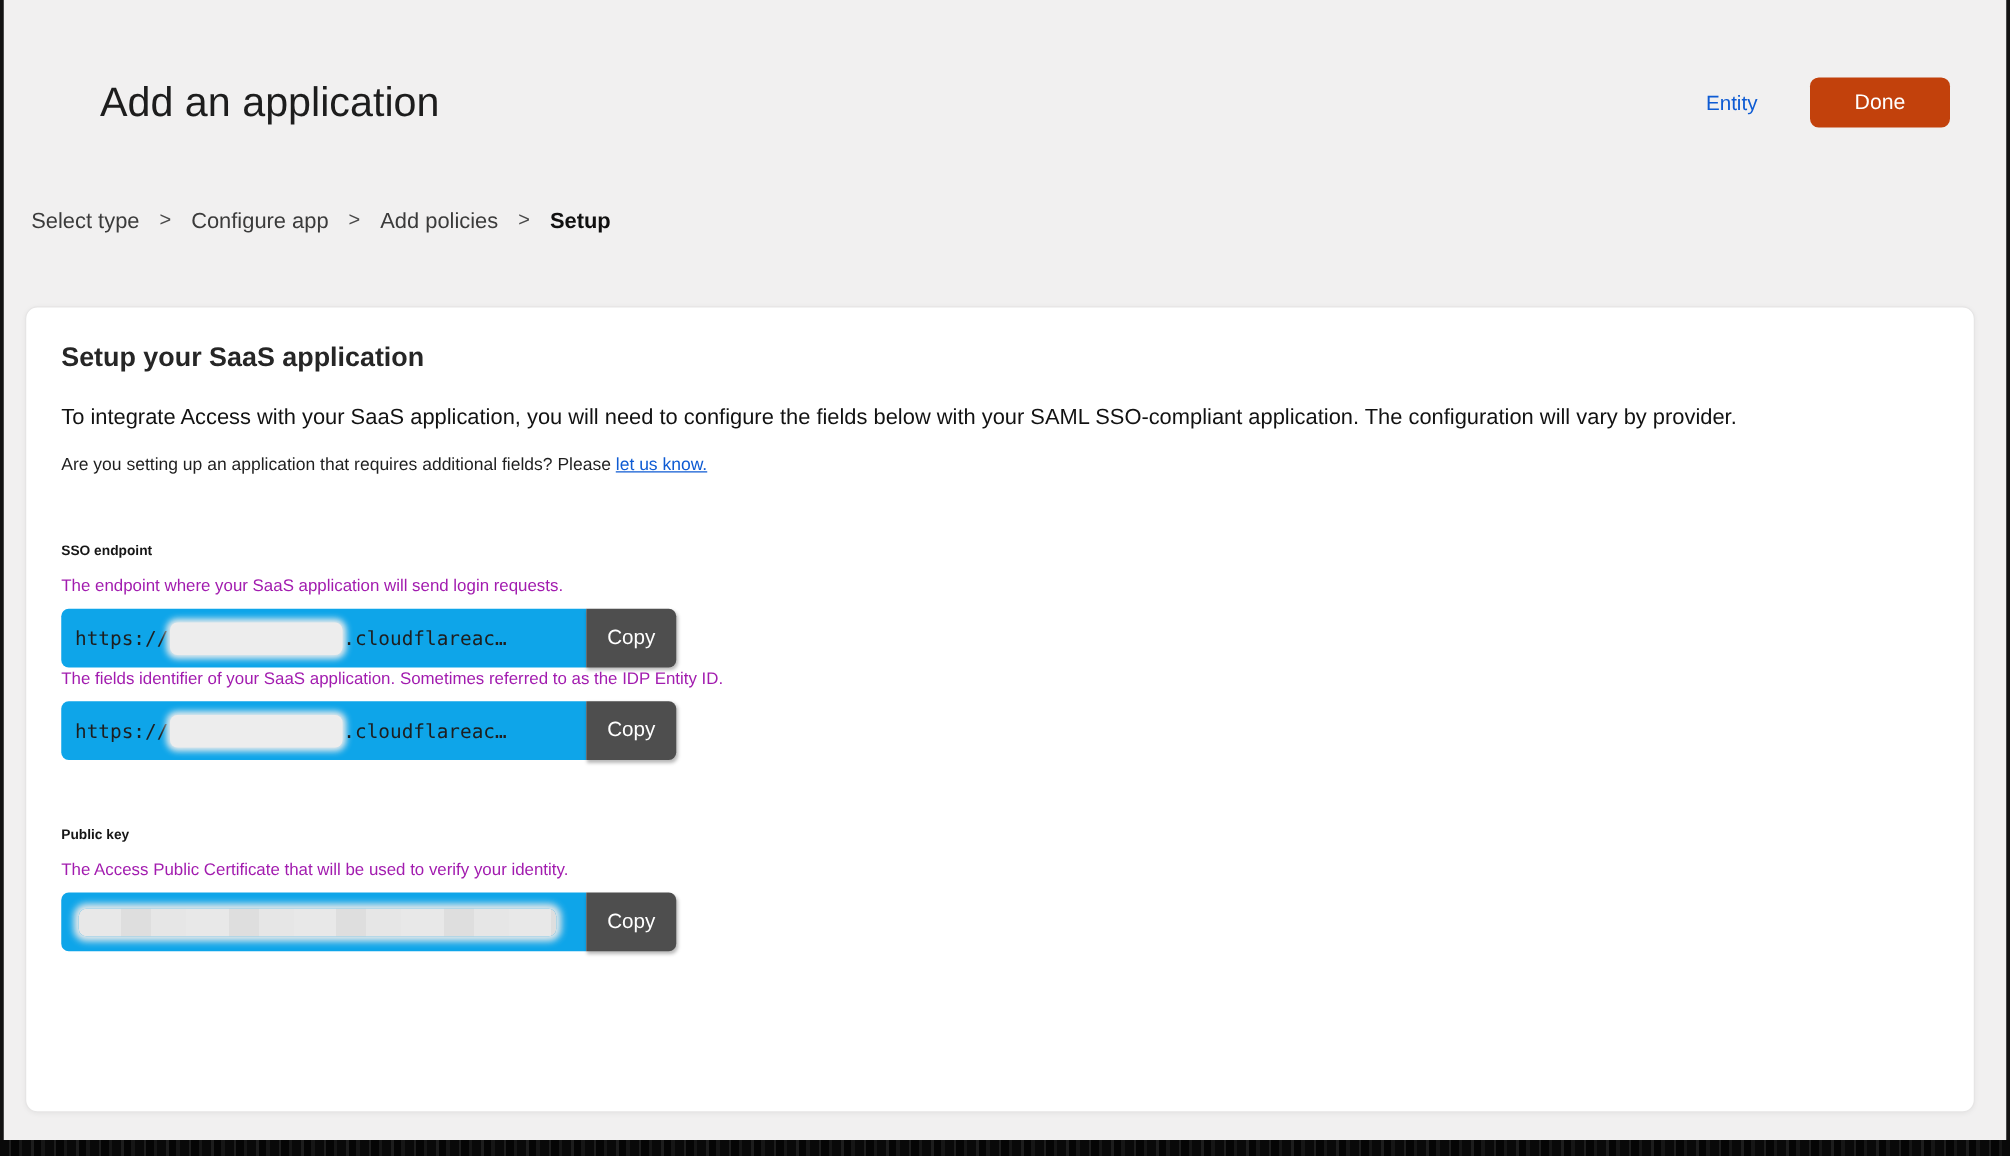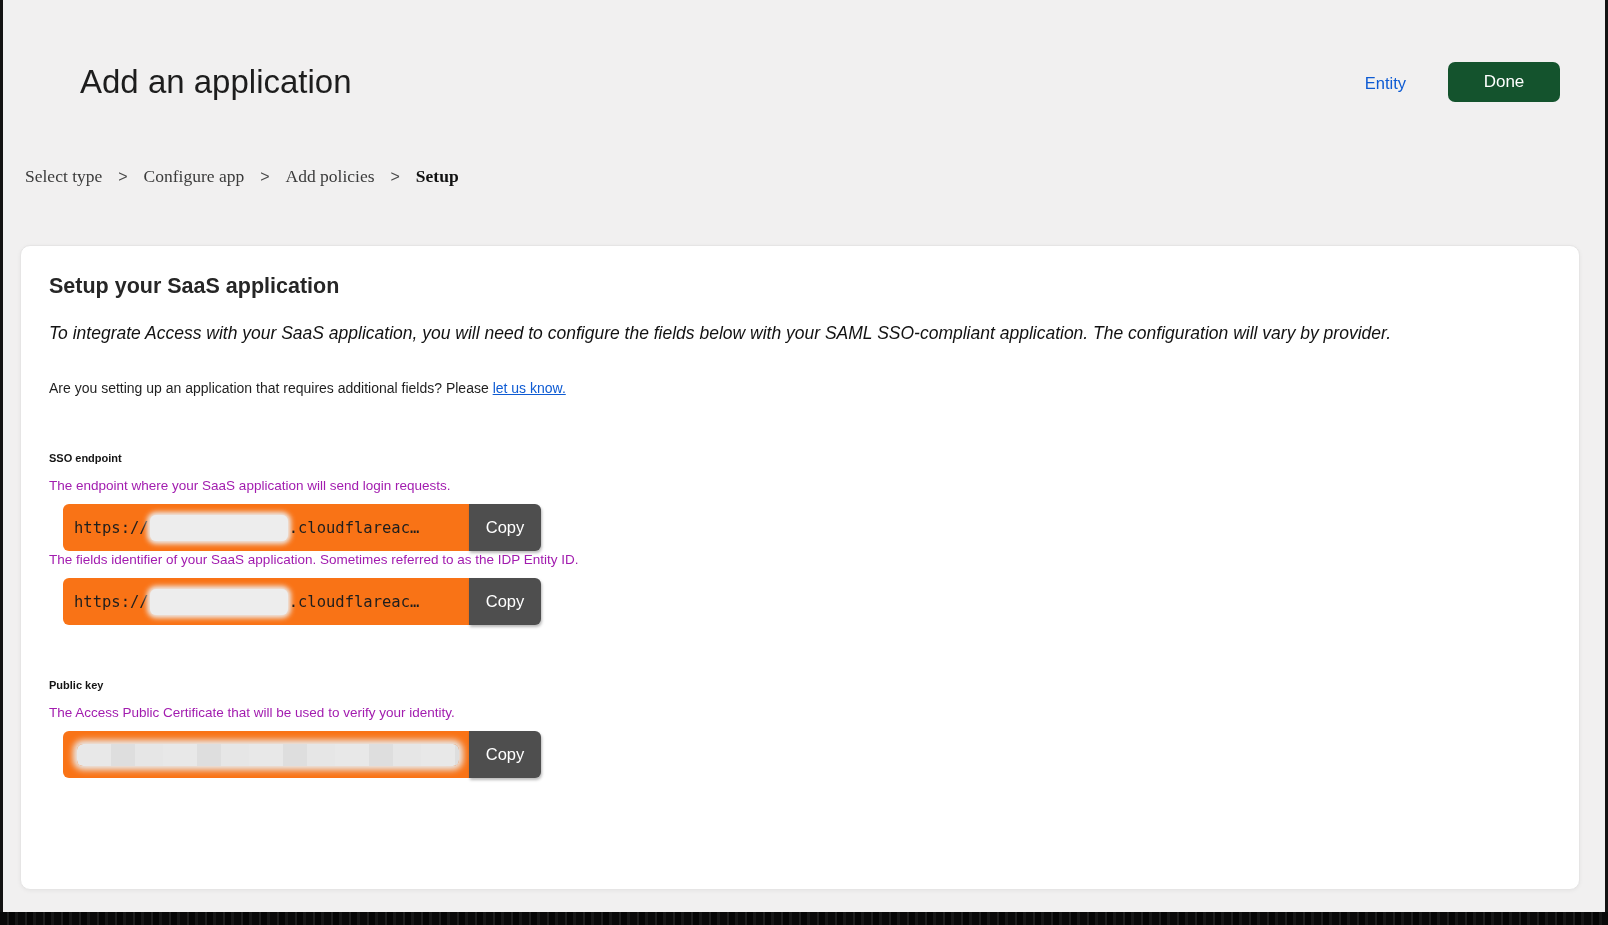--- a/index.html
+++ b/index.html
@@ -31,80 +31,80 @@
     position: absolute; left: 36px; top: 63px;
     font-size: 33px; font-weight: 400; color: #1d1d1d; letter-spacing: 0; margin-left: 44px;
   }
   .cancel-link {
     position: absolute; top: 74px; right: 202px;
     font-size: 16.5px; color: #0e5bd3; cursor: pointer;
   }
   .done-btn {
     position: absolute; top: 62px; right: 48px;
     width: 112px; height: 40px;
-    background: #14532d; color: #ffffff;
+    background: #c2410c; color: #ffffff;
     border: none; border-radius: 7px;
     font-family: "Liberation Sans", sans-serif;
     font-size: 17px; cursor: pointer;
     display: flex; align-items: center; justify-content: center;
   }
 
   
   .breadcrumb {
     position: absolute; left: 25px; top: 166px;
     font-size: 17.5px; color: #3b3b3b;
     display: flex; align-items: center;
   }
-  .crumb { color: #3b3b3b; font-family: Liberation Serif, serif; }
+  .crumb { color: #3b3b3b; }
   .crumb-sep { margin: 0 16px; color: #4a4a4a; font-size: 16px; }
   .crumb-active { font-weight: 700; color: #101010; }
 
   
   .card {
     position: absolute; left: 20px; top: 245px;
     width: 1560px; height: 645px;
     background: #ffffff;
     border: 1px solid #e6e5e5;
     border-radius: 10px;
     box-shadow: 0 1px 4px rgba(0,0,0,0.05);
     padding: 27px 30px 0 28px;
   }
   .card-heading {
     font-size: 21.5px; font-weight: 700; color: #262626;
     line-height: 26px; margin-bottom: 22px;
   }
   .card-intro {
-    font-size: 17.5px; color: #121212; line-height: 24px; margin-bottom: 34px; font-style: italic;
+    font-size: 17.5px; color: #121212; line-height: 24px; margin-bottom: 17px;
   }
   .card-note {
     font-size: 14px; color: #1f1f1f; line-height: 19px;
   }
   .note-link { color: #0e5bd3; text-decoration: underline; cursor: pointer; }
 
   
   .field-label {
     margin-top: 48px;
     font-size: 11px; font-weight: 700; color: #151515; line-height: 24px;
     margin-bottom: 7px;
   }
   .field-desc {
     font-size: 13.5px; color: #a21caf; line-height: 17px; margin-bottom: 10px;
   }
   .value-group {
     display: flex; width: 492px; height: 47px;
   }
   .value-box {
     flex: 1; min-width: 0;
-    background: #f97316;
+    background: #0ea5e9;
     border-radius: 6px 0 0 6px;
     display: flex; align-items: center;
     padding: 0 8px 0 11px;
     font-family: "DejaVu Sans Mono", "Liberation Mono", monospace;
     font-size: 15.5px; color: #1e1e1e;
-    white-space: nowrap; overflow: hidden; margin-left: 14px;
+    white-space: nowrap; overflow: hidden;
   }
   .redact-mid {
     width: 138px; height: 26px; flex: 0 0 auto;
     margin: 0 1px;
     background: #ededed; border-radius: 6px;
     box-shadow: 0 0 5px 3px #ececec;
   }
   .redact-full {
     width: 382px; height: 22px; flex: 0 0 auto;
     margin-left: 3px;

